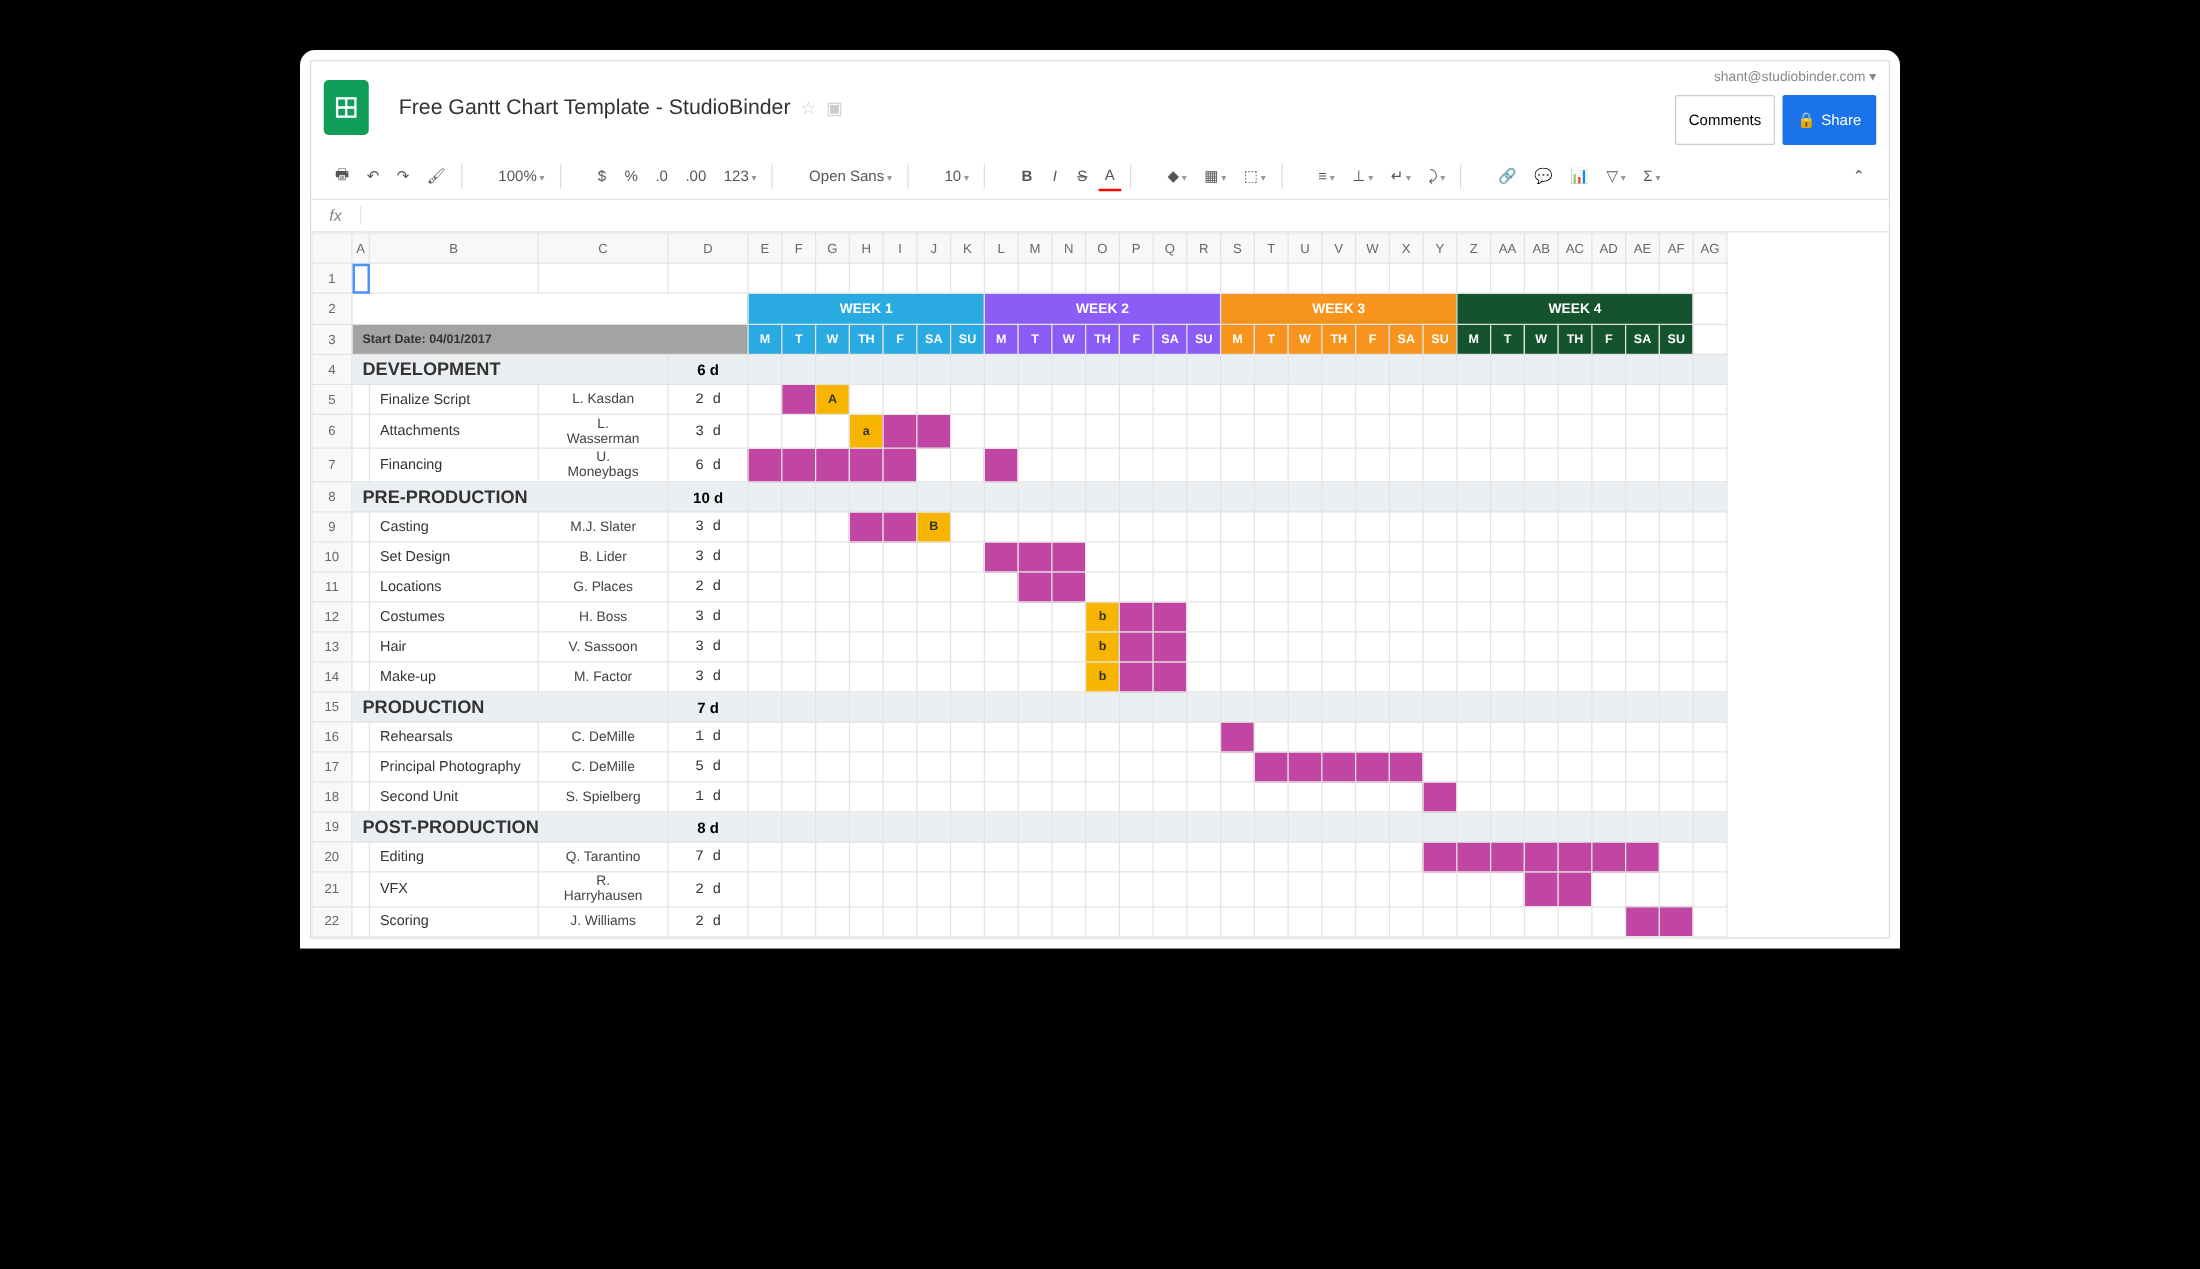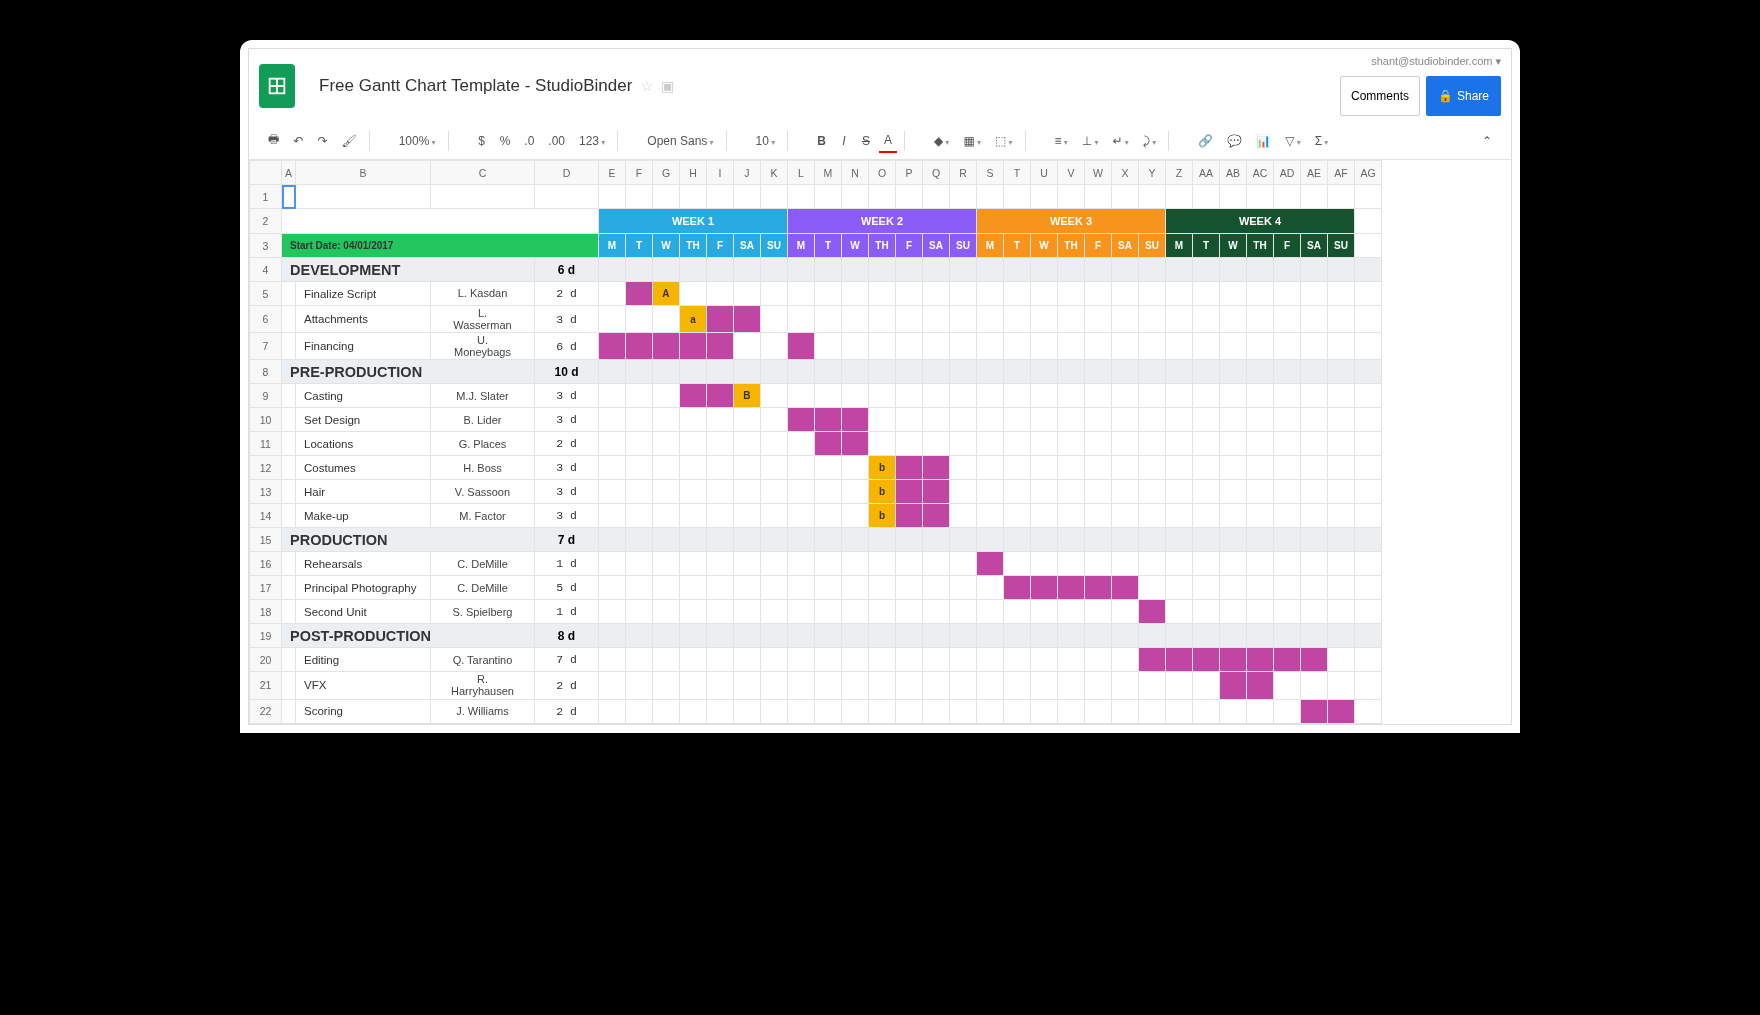--- a/index.html
+++ b/index.html
@@ -120,20 +120,24 @@
       <span class="tb-sep"></span>
       <span>🔗</span>
       <span>💬</span>
       <span>📊</span>
       <span class="tb-drop">▽</span>
       <span class="tb-drop">Σ</span>
       <span style="flex:1"></span>
       <span>⌃</span>
     </div>
 
+    <div class="formula-bar">
+      <div class="fx">fx</div>
+      <input class="formula-input" style="">
+    </div>
 
     <div class="grid">
       <table id="sheet">
         <thead>
           <tr id="col-headers">
               <th class="row-h"></th>
               <th class="col-A">A</th>
               <th class="col-task">B</th>
               <th class="col-person">C</th>
               <th class="col-dur">D</th>
@@ -209,21 +213,21 @@
               <th class="row-h">2</th>
               <td class="proj-title" colspan="4" rowspan="1">Shorts</td>
               <td class="wk1" colspan="7">WEEK 1</td>
               <td class="wk2" colspan="7">WEEK 2</td>
               <td class="wk3" colspan="7">WEEK 3</td>
               <td class="wk4" colspan="7">WEEK 4</td>
               <td></td>
             </tr>
             <tr class="day-header">
               <th class="row-h">3</th>
-              <td class="start-date" colspan="4" style="background:#22c55e;color:#333;text-align:left;">Start Date: 04/01/2017</td>
+              <td class="start-date" colspan="4" style="background:#a3a3a3;color:#333;text-align:left;">Start Date: 04/01/2017</td>
               <td class="wk1">M</td>
               <td class="wk1">T</td>
               <td class="wk1">W</td>
               <td class="wk1">TH</td>
               <td class="wk1">F</td>
               <td class="wk1">SA</td>
               <td class="wk1">SU</td>
               <td class="wk2">M</td>
               <td class="wk2">T</td>
               <td class="wk2">W</td>

